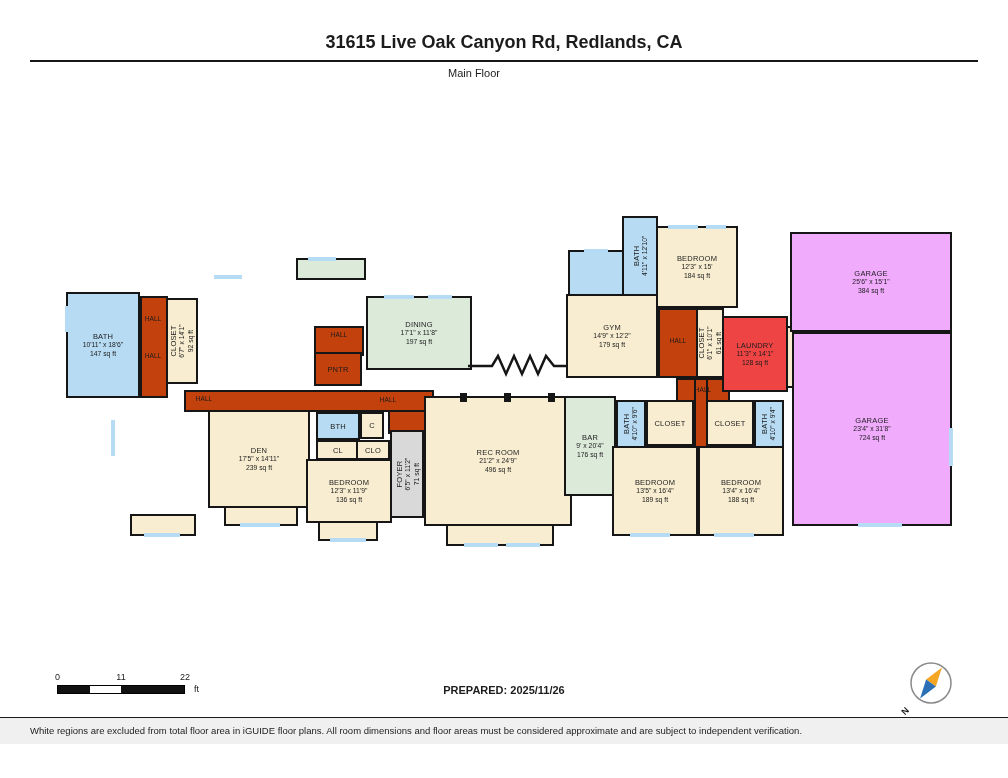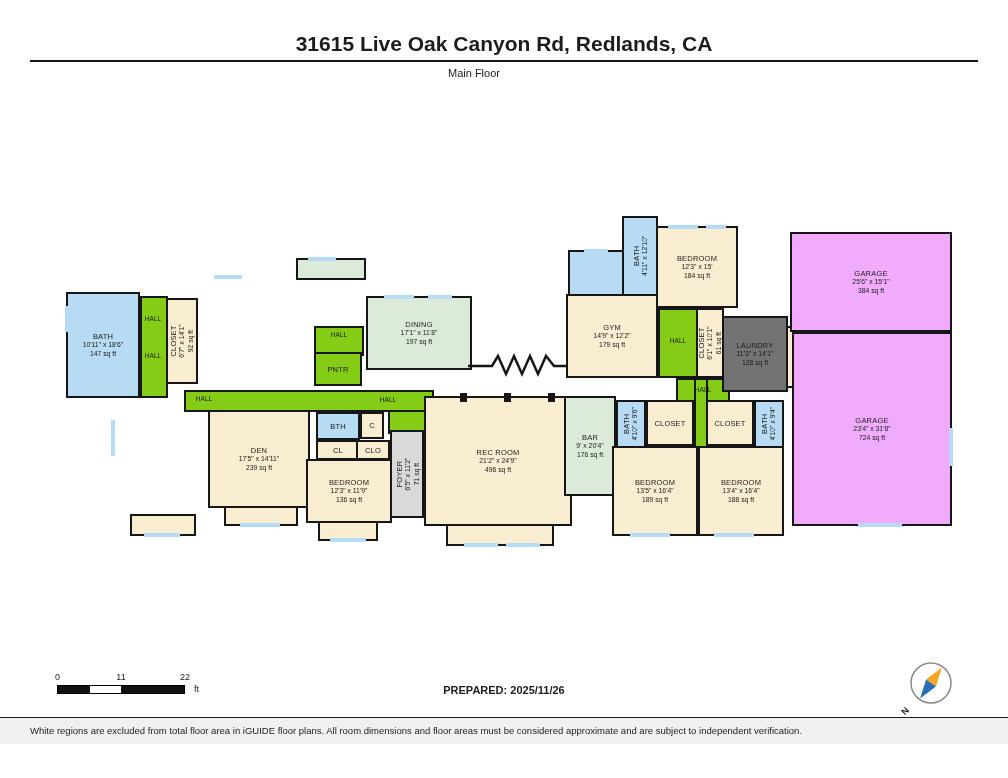--- a/index.html
+++ b/index.html
@@ -1,45 +1,45 @@
 <!DOCTYPE html>
 <html><head>
 <meta charset="utf-8">
 <style>
   html,body{margin:0;padding:0;}
   body{width:1008px;height:778px;position:relative;background:#ffffff;overflow:hidden;
        font-family:"Liberation Sans", sans-serif;color:#1c1c1c;}
 
   
   .page-title{position:absolute;top:32px;left:0;width:100%;text-align:center;
-              font-size:21px;font-weight:bold;}
+              font-size:18px;font-weight:bold;}
   .title-rule{position:absolute;top:60px;left:30px;width:948px;height:2px;background:#161616;}
   .floor-info{position:absolute;top:67px;left:448px;display:flex;gap:16px;font-size:11px;}
   .floor-label{font-weight:normal;}
   .area-col{display:flex;flex-direction:column;gap:7px;}
 
   
   #plan{position:absolute;left:0;top:0;width:1008px;height:778px;}
   .room{position:absolute;border:2px solid #161616;display:flex;align-items:center;
         justify-content:center;z-index:2;box-sizing:border-box;}
   .shape{position:absolute;border:2px solid #161616;z-index:1;box-sizing:border-box;}
   .window{position:absolute;background:#b5dcf4;z-index:3;}
   .post{position:absolute;background:#161616;z-index:3;}
   .room-label{text-align:center;color:#1c1c1c;}
   .r-name{font-size:7.5px;line-height:9px;letter-spacing:.2px;}
   .r-dims,.r-area{font-size:6.8px;line-height:8.5px;}
   .rot .room-label{transform:rotate(-90deg);white-space:nowrap;}
   .hall-label{position:absolute;z-index:4;font-size:6.5px;color:#1c1c1c;text-align:center;}
   .c-cream{background:#f8edd0;}
   .c-green{background:#dceada;}
   .c-blue{background:#b7dbf3;}
-  .c-hall{background:#84cc16;}
+  .c-hall{background:#c2410c;}
   .c-white{background:#f0abfc;}
   .c-gray{background:#d9d9d9;}
-  .c-khaki{background:#737373;}
+  .c-khaki{background:#ef4444;}
   .zigzag{position:absolute;left:468px;top:352px;z-index:3;}
 
   
   .scalebar{position:absolute;left:57px;top:672px;width:128px;}
   .scale-labels{position:relative;height:11px;font-size:9px;}
   .scale-zero{position:absolute;left:-2px;}
   .scale-mid{position:absolute;left:50%;transform:translateX(-50%);}
   .scale-end{position:absolute;right:-5px;}
   .scale-track{display:flex;height:7px;border:1px solid #000;margin-top:2px;box-sizing:content-box;}
   .seg-b{background:#111;}

